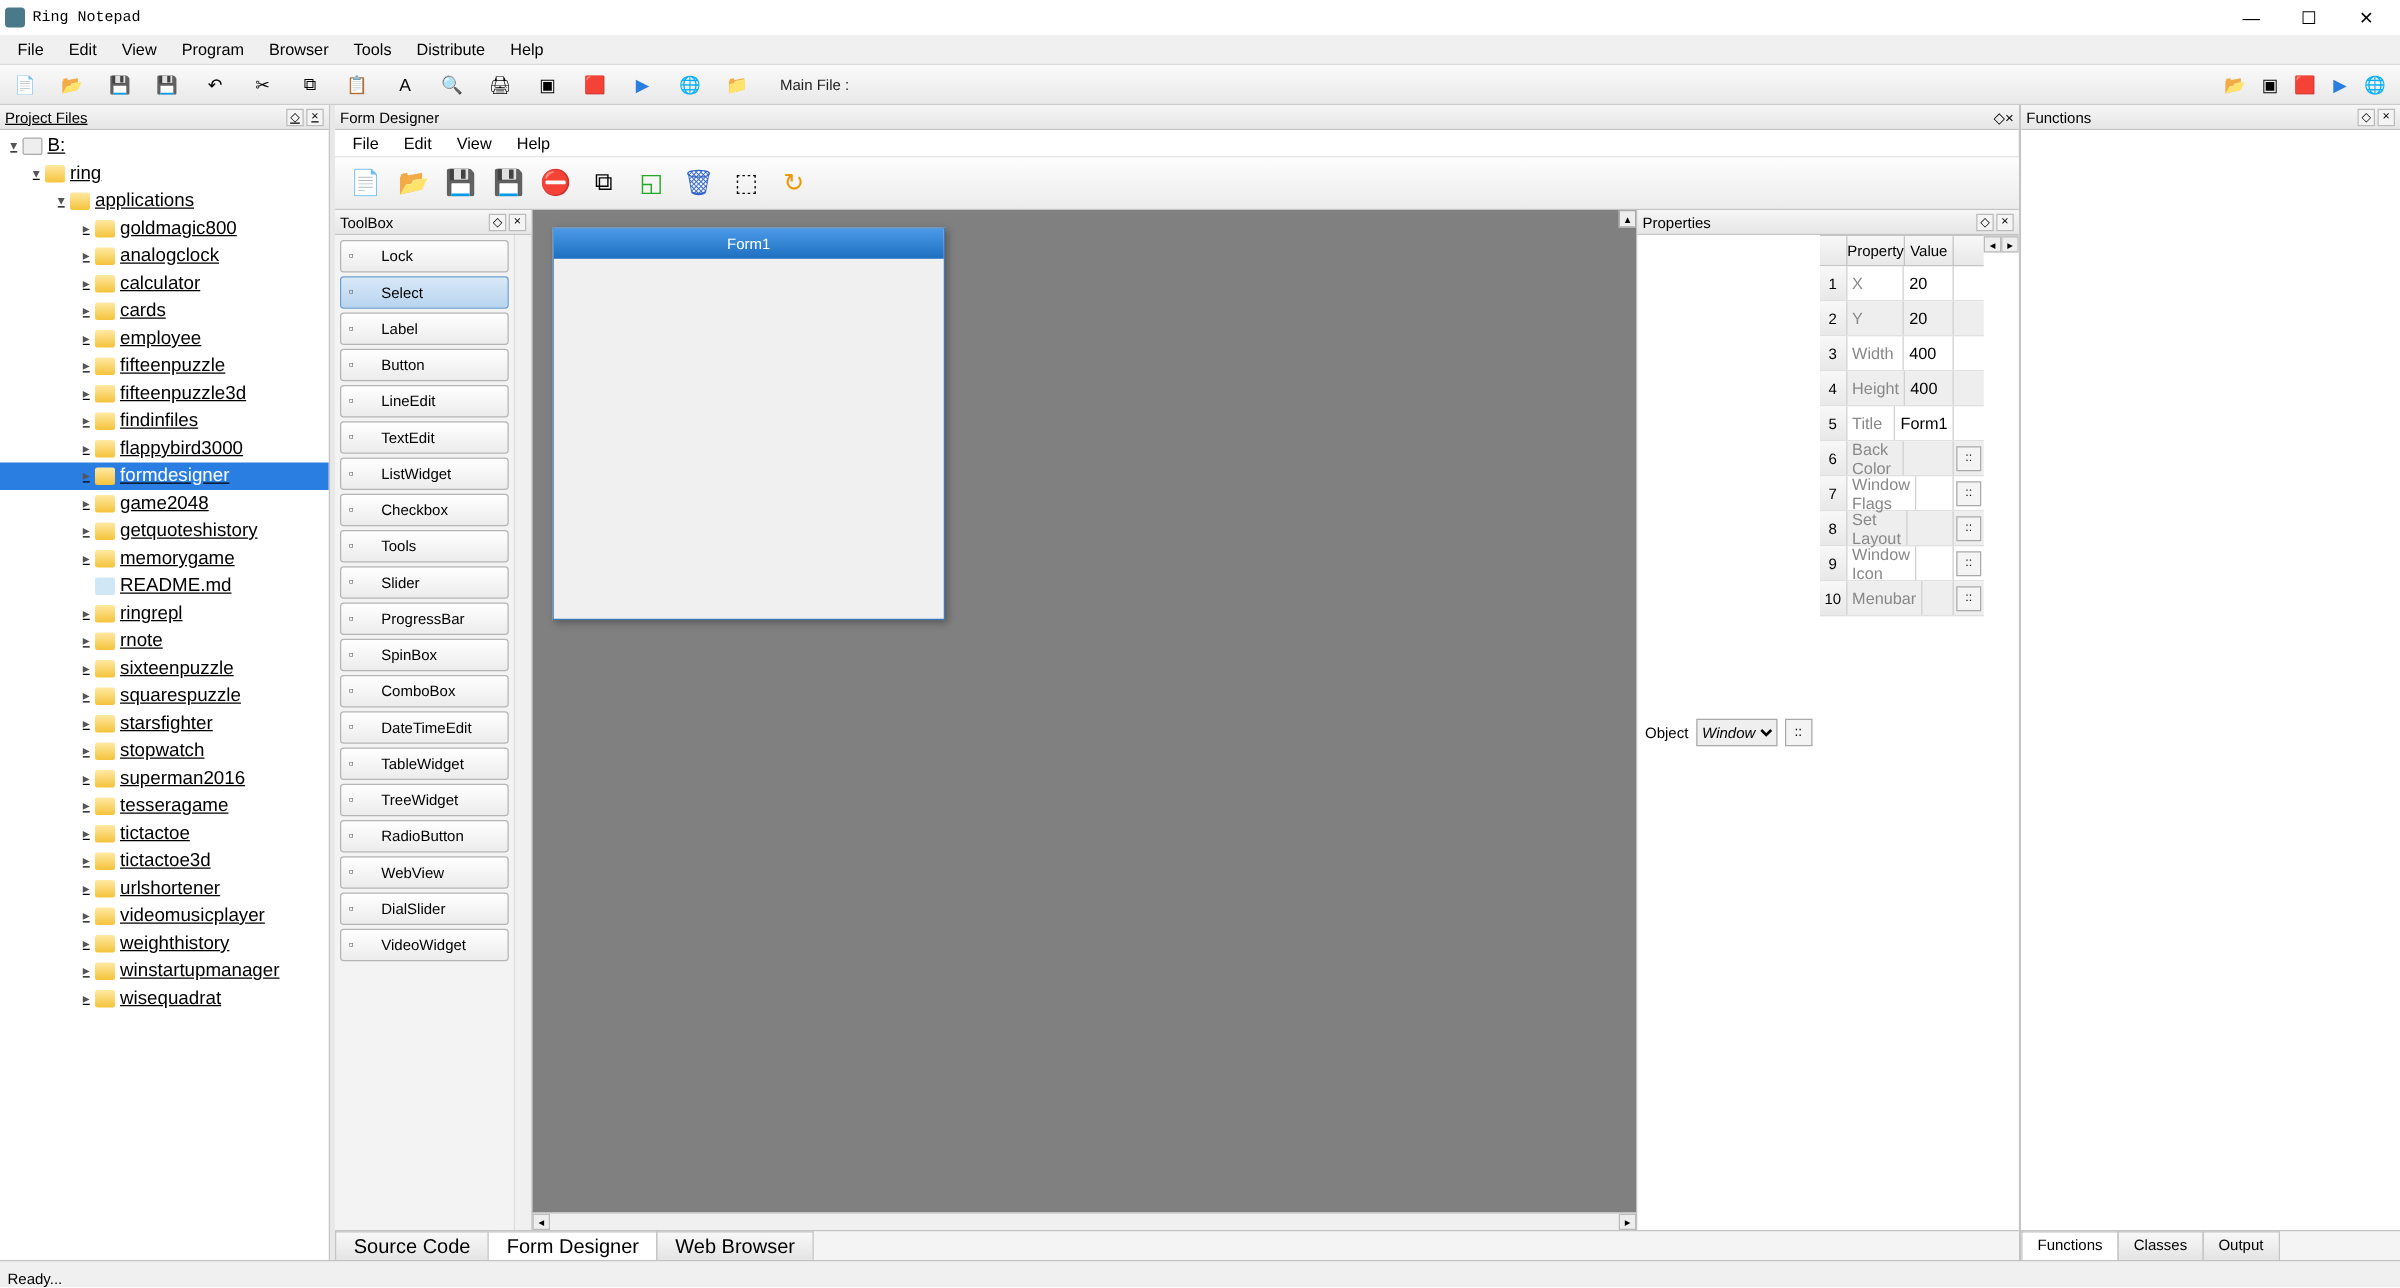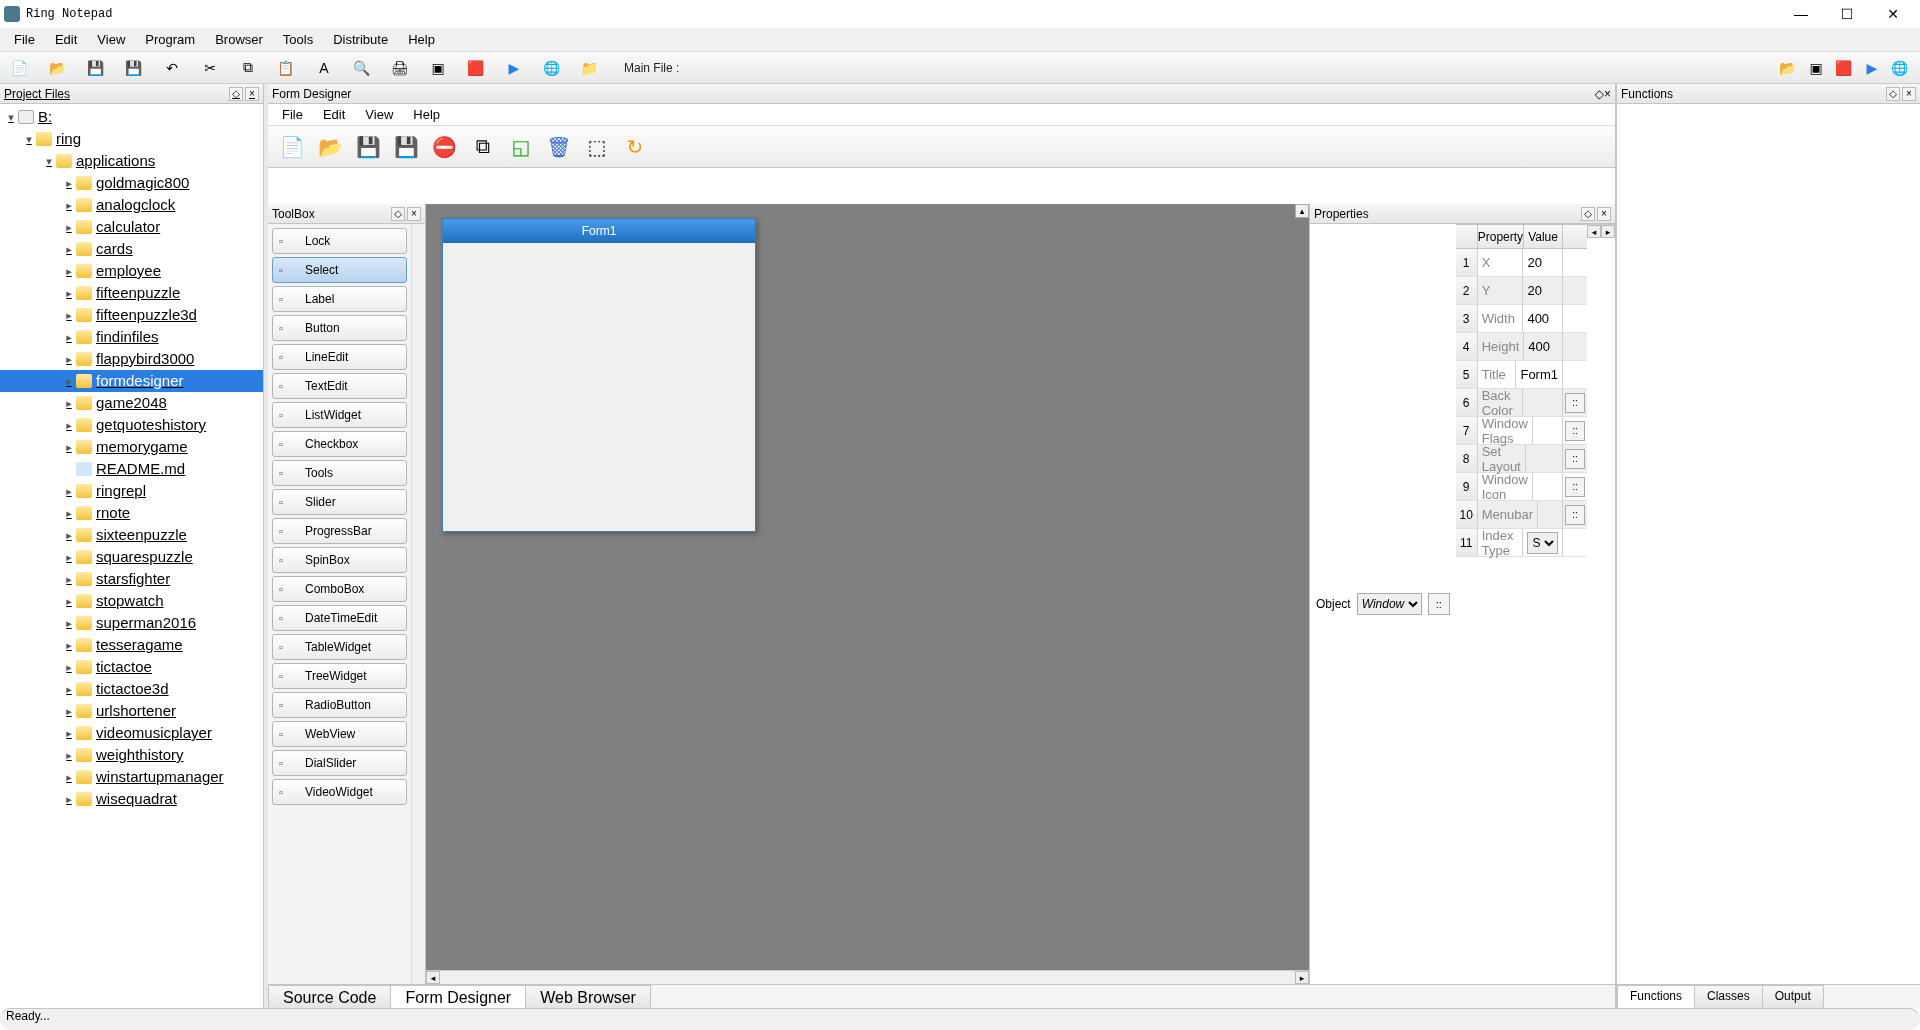--- a/index.html
+++ b/index.html
@@ -54,21 +54,21 @@
 
 
 .fd-menubar { height: 22px; display:flex;align-items:center;padding:0 4px;font-size:13px;border-bottom:1px solid #ddd;}
 .fd-menubar .menu-item { padding: 2px 10px; }
 
 
 .fd-toolbar { height: 42px; background: linear-gradient(#fdfdfd,#ececec); border-bottom:1px solid #c4c4c4; display:flex;align-items:center;padding:0 8px;gap:4px;}
 .fd-toolbar .tb-btn { width:34px;height:34px;display:flex;align-items:center;justify-content:center;font-size:20px;border-radius:3px;}
 
 
-.fd-body { flex:1; display:flex; overflow:hidden;margin-top:36px;}
+.fd-body { flex:1; display:flex; overflow:hidden;}
 .toolbox-col { width:158px; display:flex;flex-direction:column; border-right:1px solid #c4c4c4;}
 .toolbox-list { flex:1; overflow-y:auto; padding:4px; background:#f3f3f3;}
 .tool-btn { height:26px; margin-bottom:3px; border:1px solid #b5b5b5; background:linear-gradient(#fff,#ececec); border-radius:3px; display:flex;align-items:center;font-size:12px;padding:0 6px;}
 .tool-btn.selected { background:linear-gradient(#d8e8f8,#b8d4f0); border-color:#6a9ed0;}
 .tool-btn .ticon { width:16px;margin-right:10px;font-size:11px;color:#555;}
 .toolbox-scroll { width:14px; background:#f0f0f0; border-left:1px solid #ddd;}
 
 .canvas-area { flex:1; position:relative; background:#808080; overflow:auto; }
 .canvas-area .collapse-btn { position:absolute; right:0; top:0; width:14px;height:14px; background:#eee;border:1px solid #aaa;font-size:9px;display:flex;align-items:center;justify-content:center;}
 .form-window { position:absolute; left:16px; top:14px; width:314px; height:314px; background:#f0f0f0; border:1px solid #3a7abd; box-shadow:2px 2px 6px rgba(0,0,0,0.3);}
@@ -108,21 +108,21 @@
 .bottom-tabs .tab { padding:3px 14px; font-size:16px; border:1px solid #c4c4c4; border-bottom:none; margin-right:-1px; background:linear-gradient(#f8f8f8,#e4e4e4);}
 .bottom-tabs .tab.active { background:#fff; }
 
 
 .right-body { flex:1; background:#fff;}
 .right-tabs { height:24px; display:flex; border-top:1px solid #c4c4c4; background:#f4f4f4;}
 .right-tabs .tab { padding:3px 12px; font-size:12px; border:1px solid #c4c4c4; border-bottom:none; margin-right:-1px; background:linear-gradient(#f8f8f8,#e4e4e4);}
 .right-tabs .tab.active{background:#fff;}
 
 
-.statusbar { height:22px; background:#f0f0f0; border-top:1px solid #c4c4c4; display:flex;align-items:flex-start;padding:0 6px;font-size:12px;border-radius:11px;}
+.statusbar { height:22px; background:#f0f0f0; border-top:1px solid #c4c4c4; display:flex;align-items:flex-end;padding:0 6px;font-size:12px;}
 .splitter-v { width:4px; background:#e8e8e8; cursor:col-resize;}
 </style>
 </head>
 <body>
 
 <div class="titlebar">
   <div class="app-icon"></div>
   <div class="title">Ring Notepad</div>
   <div class="spacer"></div>
   <div class="win-btn">—</div>
@@ -572,28 +572,20 @@
                   </div>
                 </div>
                 <div class="props-row">
                   <div class="c0">10</div>
                   <div class="c1">Menubar</div>
                   <div class="c2"></div>
                   <div class="c3">
                     <button>::</button>
                   </div>
                 </div>
-                <div class="props-row">
-                  <div class="c0">11</div>
-                  <div class="c1">Index Type</div>
-                  <div class="c2">
-                    <select><option>Start from 1</option></select>
-                  </div>
-                  <div class="c3"></div>
-                </div>
               </div>
           </div>
           <div style="flex:1"></div>
           <div class="props-scrollbar">
             <div class="arrow">◂</div>
             <div class="track"></div>
             <div class="arrow">▸</div>
           </div>
         </div>
       </div>

